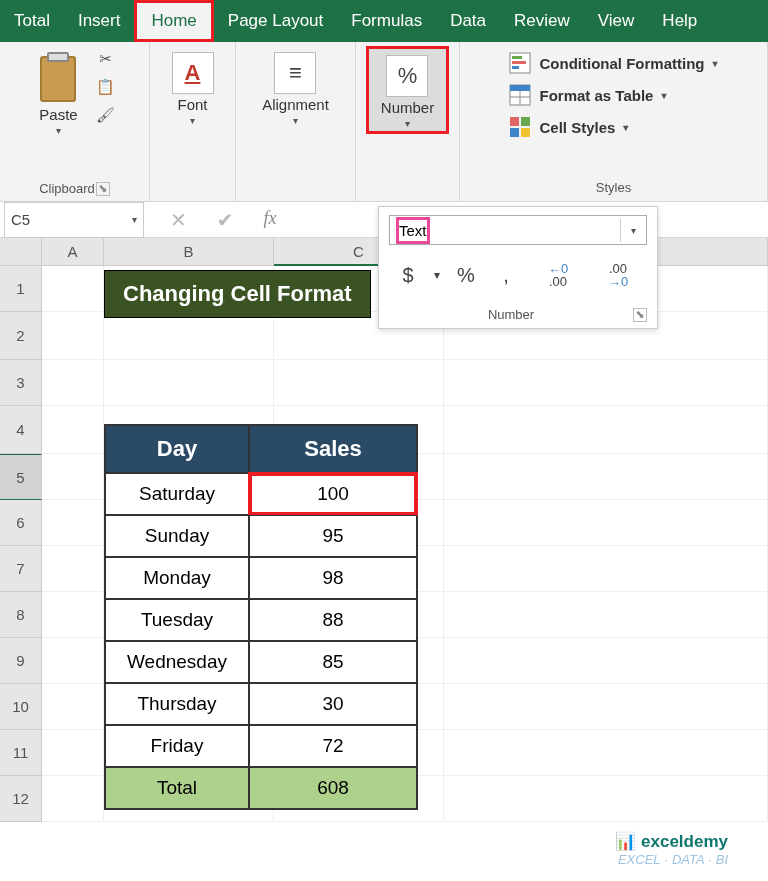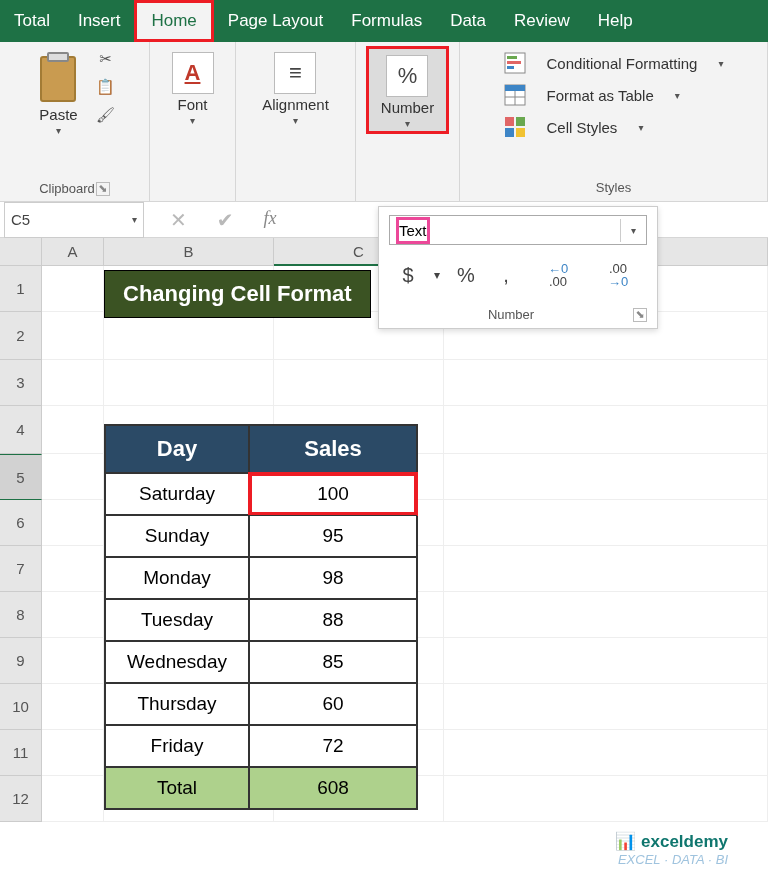--- a/index.html
+++ b/index.html
@@ -19,21 +19,21 @@
   .big-btn { display: flex; flex-direction: column; align-items: center; gap: 2px; font-size: 15px; color: #333; padding: 4px 6px; }
   .chev { font-size: 10px; color: #555; }
   .icon-box { width: 42px; height: 42px; border: 1px solid #bbb; background: #fff; display: flex; align-items: center; justify-content: center; font-size: 22px; color: #444; }
 
   .clip-icons { display: flex; gap: 4px; }
   .mini-icon { width: 26px; height: 22px; display: flex; align-items: center; justify-content: center; font-size: 15px; color: #555; }
 
   .number-btn-hl { border: 3px solid #ed1c24; background:#dcdcdc; }
 
   .styles-list { display:flex; flex-direction:column; gap:10px; font-size:15px; color:#333; align-items:flex-start; flex:1; padding-top:4px;}
-  .styles-list .row { display:flex; align-items:center; gap:21px; cursor:pointer;}
+  .styles-list .row { display:flex; align-items:center; gap:8px; cursor:pointer;font-weight:bold;}
   .styles-icon { width:22px; height:22px; display:flex; align-items:center; justify-content:center; }
 
   
   .num-panel { position: absolute; left: 378px; top: 206px; width: 280px; background: #fff; border: 1px solid #ccc; box-shadow: 0 2px 6px rgba(0,0,0,.15); z-index: 50; }
   .num-format { display:flex; align-items:center; margin: 8px 10px 6px 10px; border:1px solid #aaa; height:30px; }
   .num-format span.val { flex:1; padding:0 6px; font-size:15px; }
   .num-format .text-hl { border:3px solid #ec4899; display:inline-block; padding:2px 0; }
   .num-format .dd { width:26px; text-align:center; border-left:1px solid #ccc; font-size:10px; color:#555; padding:6px 0;}
   .num-row { display:flex; gap:2px; padding: 6px 10px 10px 10px; align-items:center;}
   .num-row .btn { width:38px; height:36px; display:flex; align-items:center; justify-content:center; font-size:20px; color:#444; cursor:pointer;}
@@ -72,20 +72,21 @@
 <body>
 
 <div class="tabs-bar">
   <div class="tab">Total</div>
   <div class="tab">Insert</div>
   <div class="tab active home-hl">Home</div>
   <div class="tab">Page Layout</div>
   <div class="tab">Formulas</div>
   <div class="tab">Data</div>
   <div class="tab">Review</div>
+  <div class="tab">View</div>
   <div class="tab">Help</div>
 </div>
 
 <div class="ribbon">
 
   <div class="group" style="width:150px;">
     <div style="display:flex; gap:6px; align-items:flex-start;">
       <div class="big-btn">
         <div style="width:44px;height:52px;position:relative;">
           <div style="position:absolute;left:3px;top:4px;width:36px;height:46px;border:2px solid #a27b35;background:#c99b50;border-radius:3px;"></div>
@@ -310,21 +311,21 @@
   <div class="row">
       <div class="colA">Tuesday</div>
       <div class="colB">88</div>
     </div>
   <div class="row">
       <div class="colA">Wednesday</div>
       <div class="colB">85</div>
     </div>
   <div class="row">
       <div class="colA">Thursday</div>
-      <div class="colB">60</div>
+      <div class="colB">30</div>
     </div>
   <div class="row">
       <div class="colA">Friday</div>
       <div class="colB">72</div>
     </div>
   <div class="row total">
       <div class="colA">Total</div>
       <div class="colB">608</div>
     </div>
 </div>

